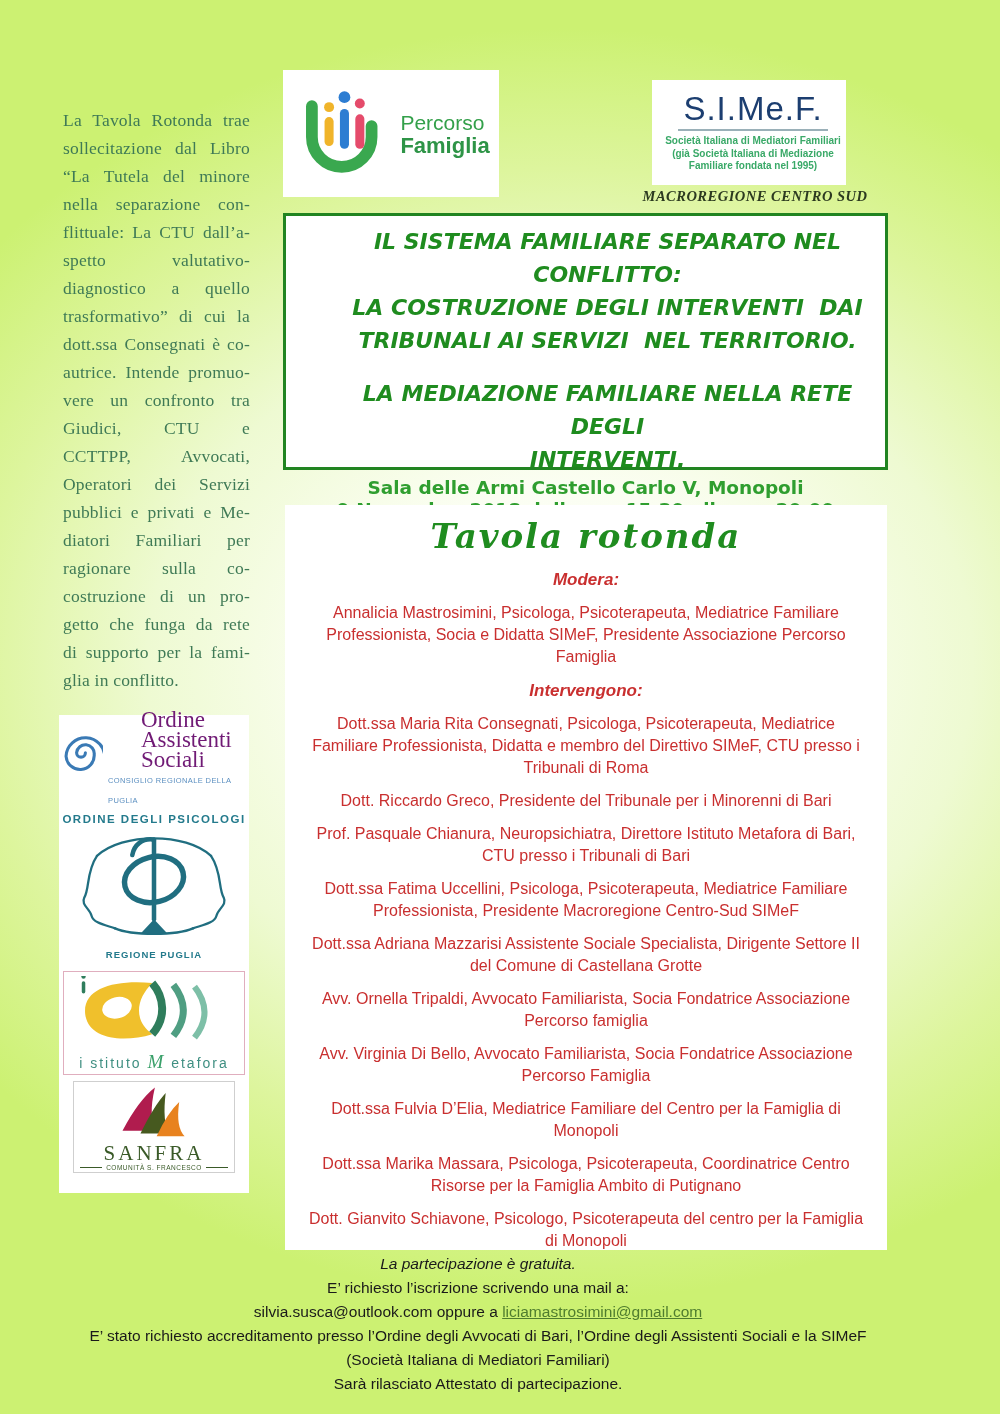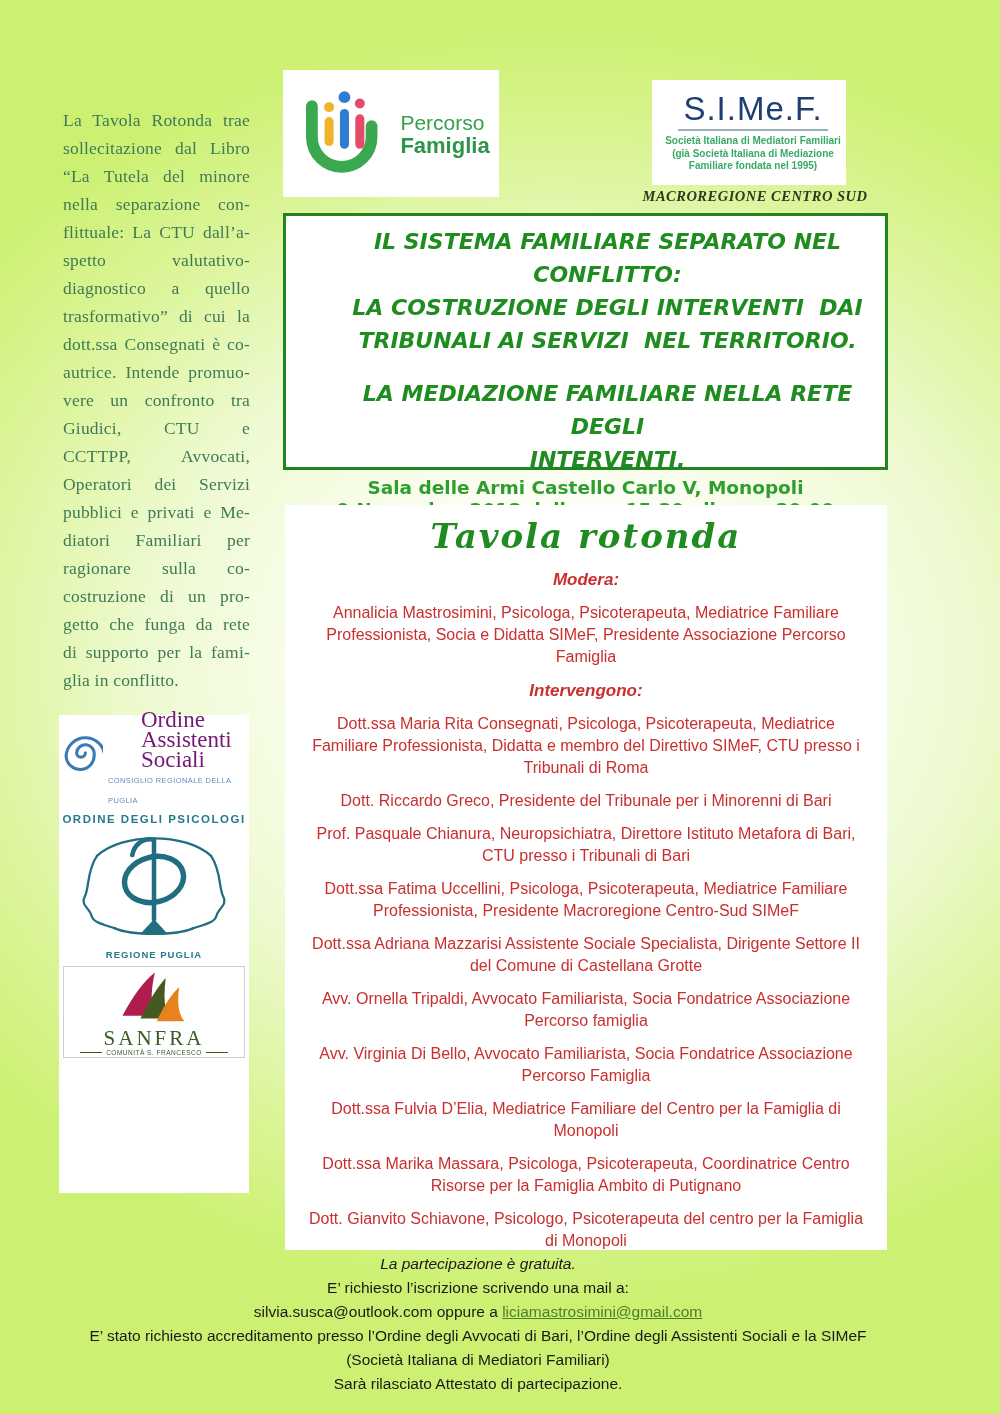--- a/index.html
+++ b/index.html
@@ -63,21 +63,21 @@
   #oas-text{line-height:20px;}
   #oas-text .l{color:#701a75;font-family:"Liberation Serif",serif;font-size:23px;margin-left:33px;}
   #oas-text .s{color:#5b8fc0;font-size:7.5px;letter-spacing:.4px;margin-top:1px;}
   #psicologi-heading{margin-top:14px;color:#237a8c;font-size:11.5px;
     letter-spacing:1.5px;font-weight:600;}
   #regione-puglia{color:#237a8c;font-size:9.5px;font-weight:bold;letter-spacing:1px;margin-top:2px;}
   #metafora-box{margin-top:11px;width:182px;height:104px;border:1px solid #e0aebe;
     box-sizing:border-box;display:flex;flex-direction:column;align-items:center;justify-content:center;}
   #metafora-label{color:#3f8f82;font-size:14px;letter-spacing:2px;line-height:16px;}
   #metafora-label .m{color:#3aa06a;font-size:19px;font-family:"Liberation Serif",serif;font-style:italic;}
-  #sanfra-box{margin-top:6px;width:182px;height:92px;border:1px solid #cfcfcf;
+  #sanfra-box{margin-top:6px;width:162px;height:92px;border:1px solid #cfcfcf;
     box-sizing:border-box;display:flex;flex-direction:column;align-items:center;justify-content:center;}
   #sanfra-name{color:#3a5a28;font-family:"Liberation Serif",serif;font-size:21px;
     letter-spacing:3px;line-height:22px;}
   #sanfra-sub{display:flex;align-items:center;gap:4px;color:#3a5a28;font-size:6.5px;letter-spacing:.5px;}
   #sanfra-sub .dash{width:22px;border-top:1px solid #3a5a28;}
 
   
   #footer{left:3px;top:1252px;width:950px;text-align:center;color:#1a1a1a;
     font-size:15.5px;line-height:24px;}
   #footer .it{font-style:italic;}
@@ -208,20 +208,38 @@
           <ellipse cx="95" cy="60" rx="33" ry="25" stroke-width="6" transform="rotate(-14 95 60)"></ellipse>
           <path d="M95,16 V104" stroke-width="5"></path>
           <path d="M95,16 C82,14 73,22 71,33" stroke-width="5"></path>
         </g>
         <path d="M80,120 L95,104 L110,120 Z" fill="#206e80"></path>
       </svg>
     </span>
 
     <div id="regione-puglia">REGIONE PUGLIA</div>
 
+    <div id="metafora-box">
+      <span>
+        <svg width="160" height="74" viewBox="0 0 180 84">
+          <path d="M12,44 C8,14 45,4 88,8 C70,26 66,50 88,66 C55,76 16,72 12,44 Z" fill="#f0c02c"></path>
+          <ellipse cx="48" cy="36" rx="17" ry="12" fill="#ffffff" transform="rotate(-14 48 36)"></ellipse>
+          <path d="M88,8 C102,24 104,48 88,66" fill="none" stroke="#2f7d5c" stroke-width="9"></path>
+          <path d="M112,10 C126,28 128,48 112,68" fill="none" stroke="#4f9e82" stroke-width="8"></path>
+          <path d="M136,12 C150,30 152,50 136,70" fill="none" stroke="#7dbfa7" stroke-width="7"></path>
+          <rect x="8" y="6" width="4" height="14" rx="2" fill="#2f7d5c"></rect>
+          <circle cx="10" cy="0.5" r="2.5" fill="#2f7d5c"></circle>
+        </svg>
+      </span>
+      <div id="metafora-label">
+        <span>i stituto</span>
+        <span class="m">M</span>
+        <span>etafora</span>
+      </div>
+    </div>
 
     <div id="sanfra-box">
       <span>
         <svg width="84" height="54" viewBox="0 0 90 60">
           <path d="M10,52 Q28,18 46,4 Q38,38 48,52 Z" fill="#b01c4e"></path>
           <path d="M30,55 Q45,24 58,10 Q54,42 62,55 Z" fill="#46591f"></path>
           <path d="M48,58 Q60,32 73,20 Q69,48 79,58 Z" fill="#e8821e"></path>
         </svg>
       </span>
       <div id="sanfra-name">SANFRA</div>

